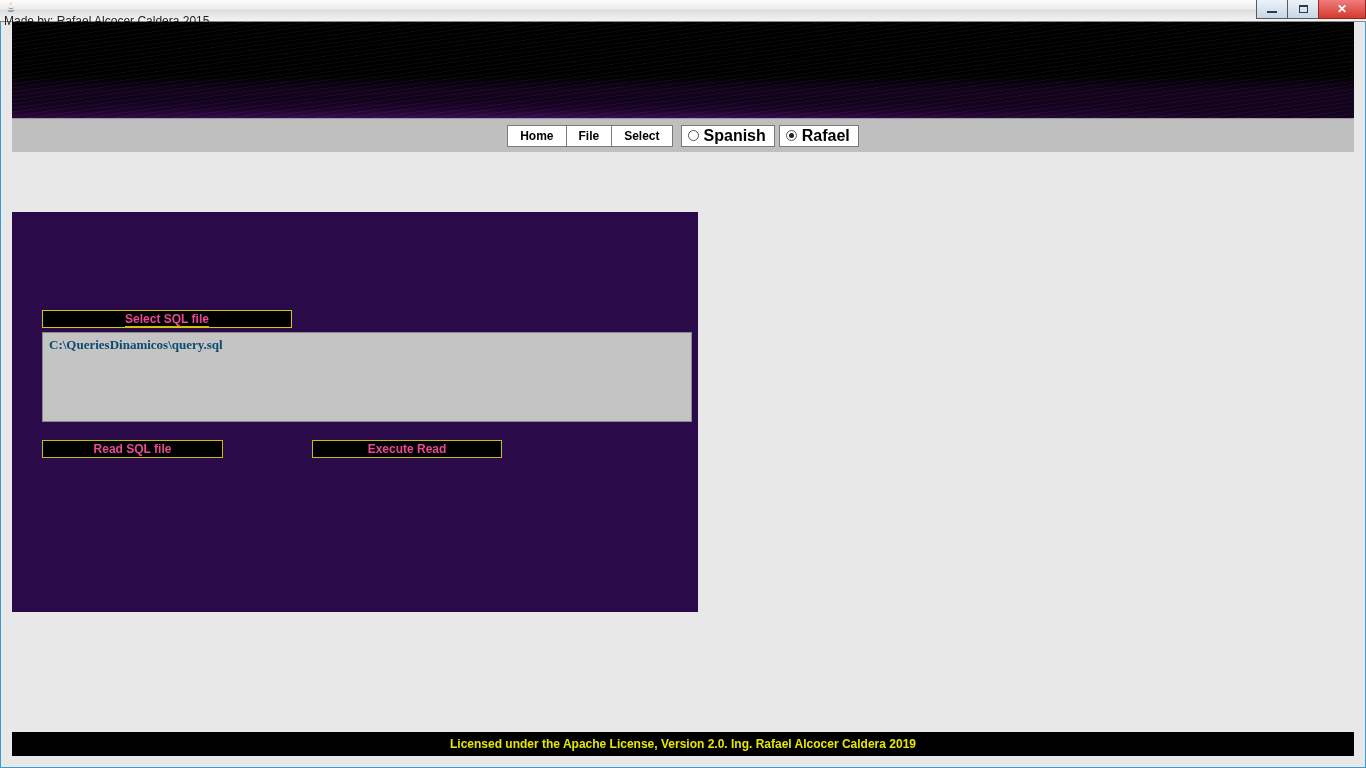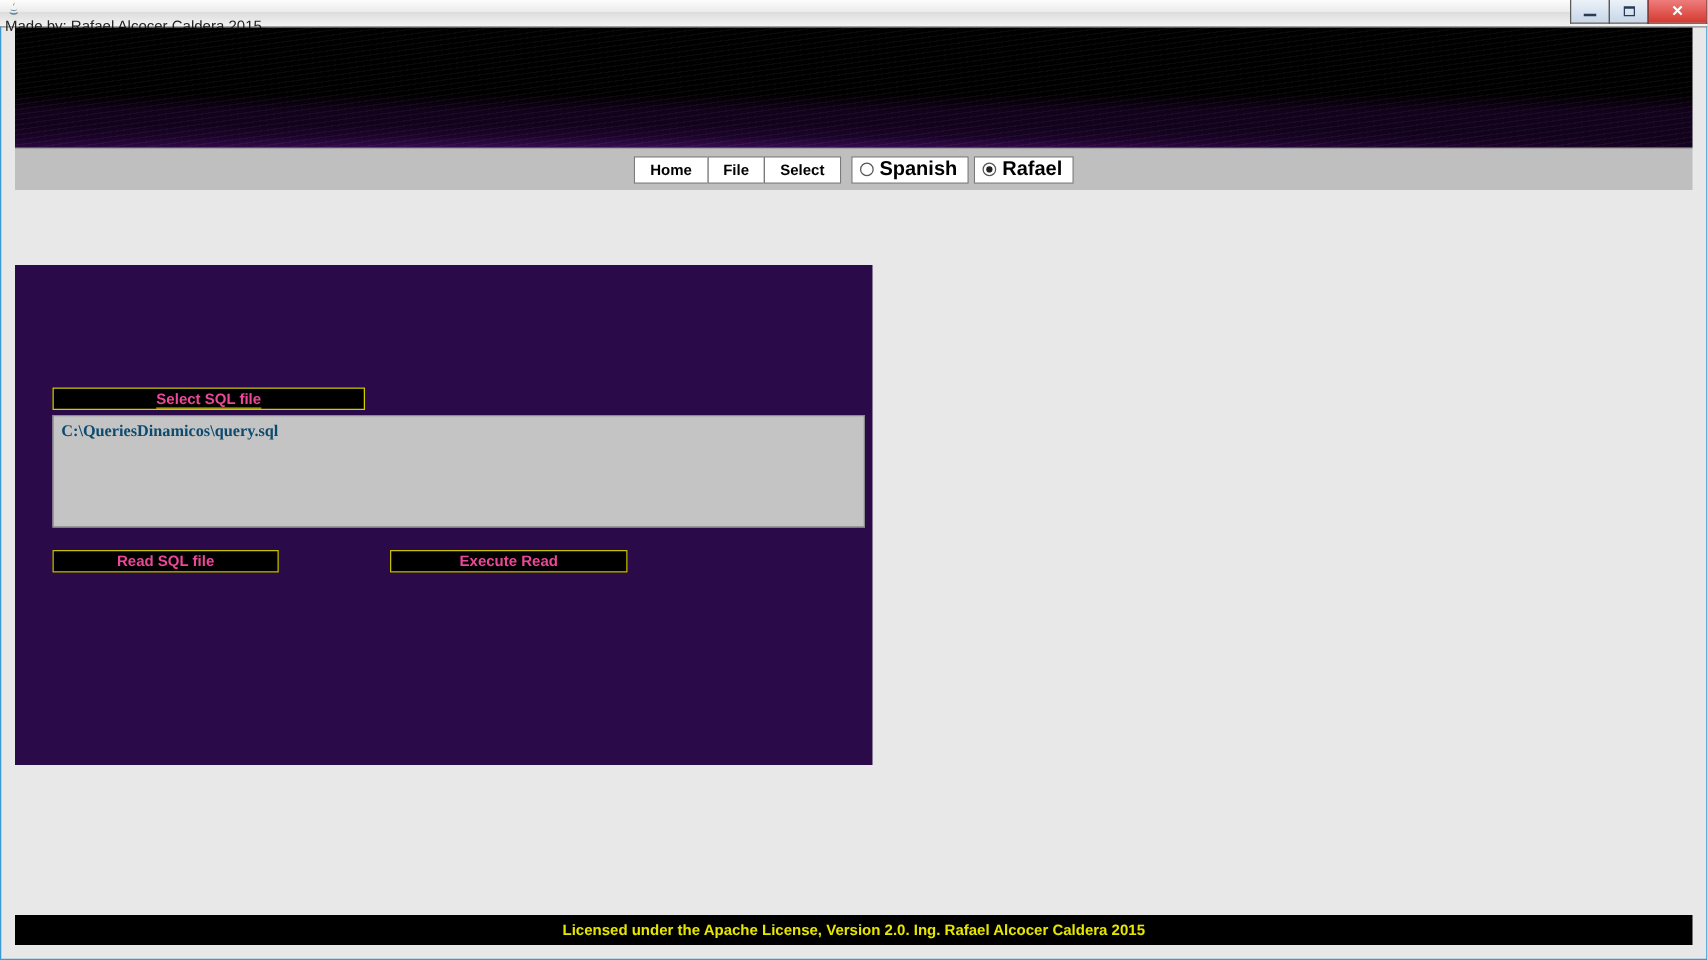--- a/index.html
+++ b/index.html
@@ -224,14 +224,14 @@
     <div id="btn-read" class="pbtn">
       <span>Read SQL file</span>
     </div>
     <div id="btn-exec" class="pbtn">
       <span>Execute Read</span>
     </div>
   </div>
 </div>
 
 <div class="footer">
-  <span>Licensed under the Apache License, Version 2.0. Ing. Rafael Alcocer Caldera 2015</span>
+  <span>Licensed under the Apache License, Version 2.0. Ing. Rafael Alcocer Caldera 2019</span>
 </div>
 
 </body></html>

